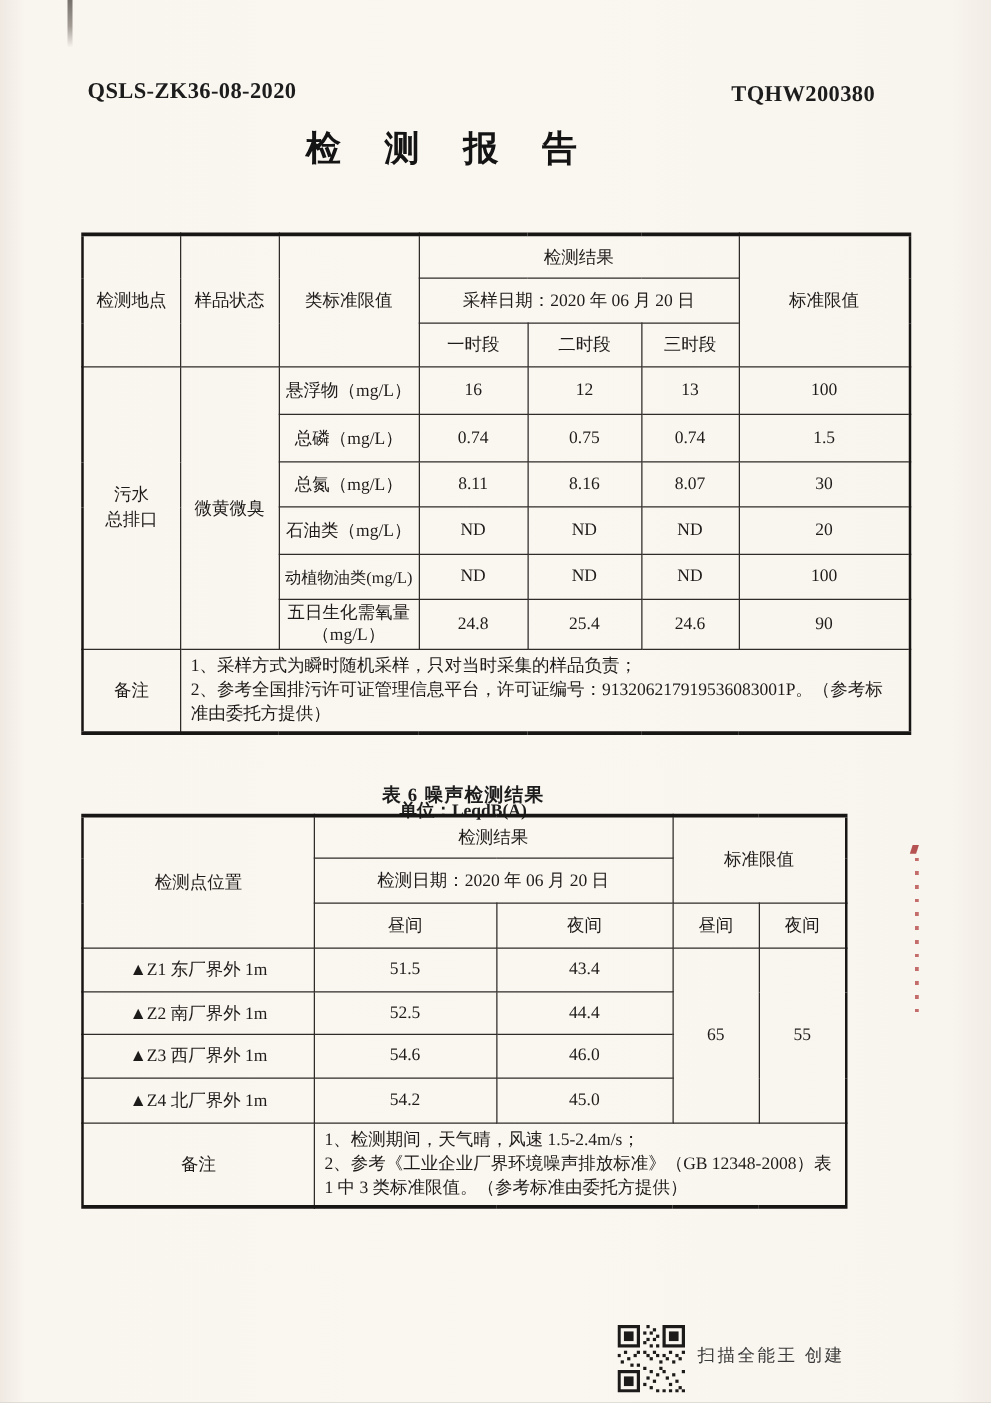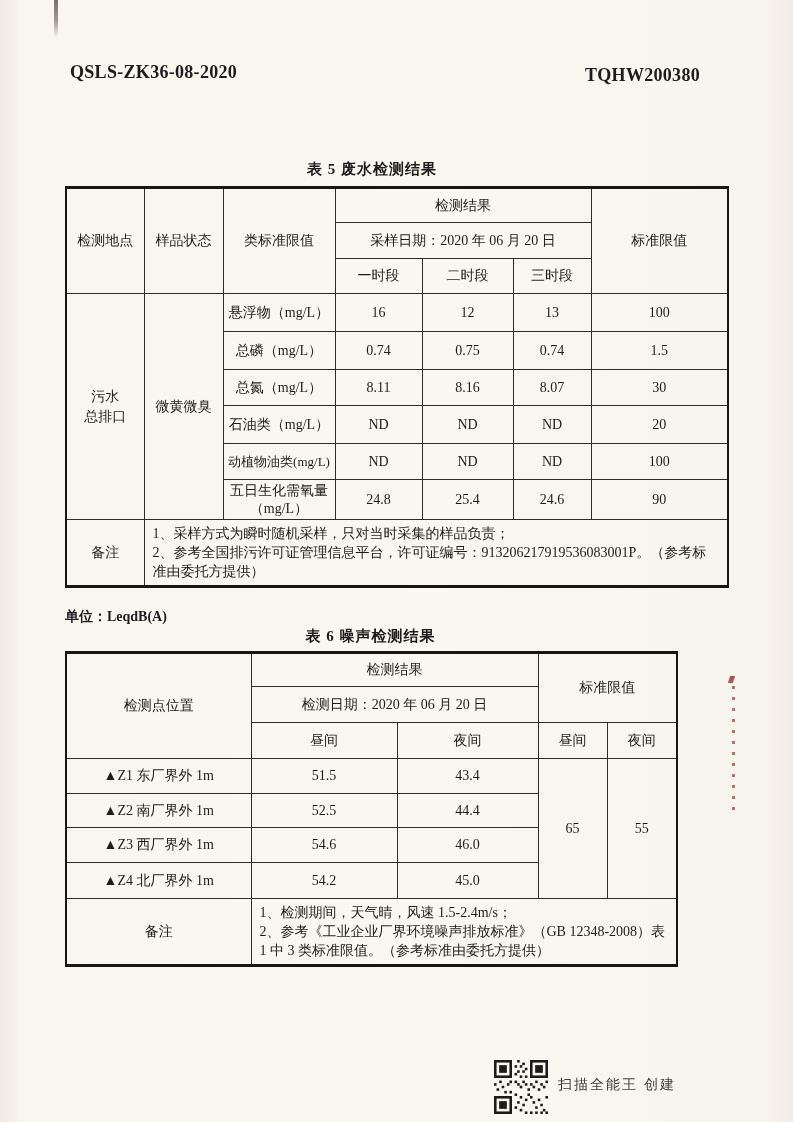--- a/index.html
+++ b/index.html
@@ -39,22 +39,22 @@
 
 <div class="page">
 
   <div class="abs edge-streak" style="left:54px;top:0;"></div>
   <div class="abs red-mark-head" style="left:729px;top:676px;"></div>
   <div class="abs red-mark" style="left:732px;top:686px;"></div>
 
   <div class="abs doc-code" style="left:70px;top:62px;">QSLS-ZK36-08-2020</div>
   <div class="abs doc-code" style="left:585px;top:65px;">TQHW200380</div>
 
-
-  <div class="abs caption" style="left:65px;top:160px;width:614px;text-align:center;">表 5  废水检测结果</div>
+  <div class="abs doc-title" style="left:0;top:100px;">检 测 报 告</div>
+
 
   <table class="rtable abs" style="left:65px;top:186px;width:662px;">
     <colgroup>
       <col style="width:78px">
         <col style="width:79px">
         <col style="width:112px">
       <col style="width:87px">
         <col style="width:91px">
         <col style="width:78px">
         <col style="width:137px">
@@ -126,21 +126,21 @@
         <td>备注</td>
         <td colspan="6" class="remark-cell">
           <div class="remark-line">1、采样方式为瞬时随机采样，只对当时采集的样品负责；</div>
           <div class="remark-line">2、参考全国排污许可证管理信息平台，许可证编号：913206217919536083001P。（参考标准由委托方提供）</div>
         </td>
       </tr>
     </tbody>
   </table>
 
   <div class="abs caption" style="left:65px;top:627px;width:611px;text-align:center;">表 6  噪声检测结果</div>
-  <div class="abs unit" style="left:65px;top:608px;width:611px;text-align:left;">单位：LeqdB(A)</div>
+  <div class="abs unit" style="left:65px;top:640px;width:611px;text-align:center;">单位：LeqdB(A)</div>
 
   <table class="rtable abs" style="left:65px;top:651px;width:611px;">
     <colgroup>
       <col style="width:185px">
         <col style="width:146px">
         <col style="width:141px">
       <col style="width:69px">
         <col style="width:70px">
     </colgroup>
     <tbody>

